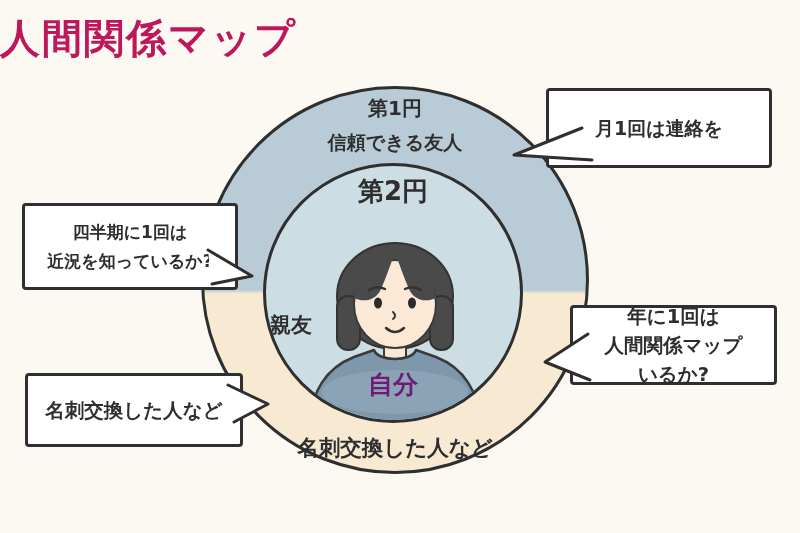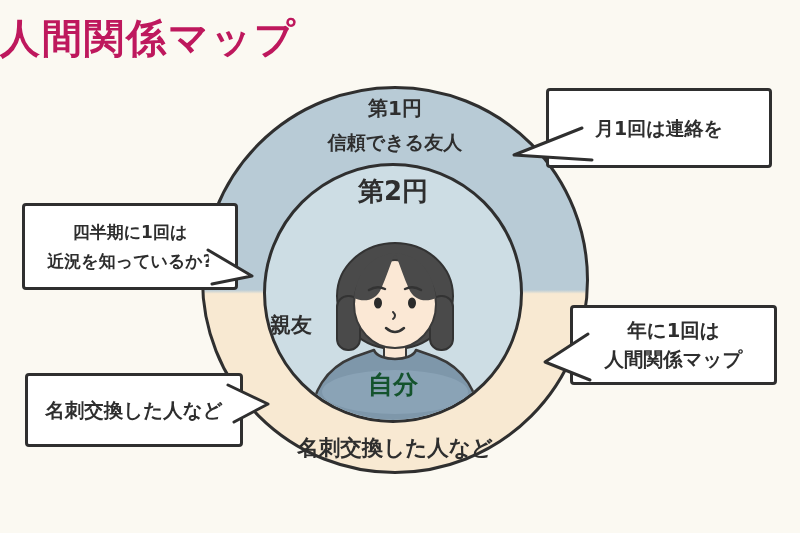--- a/index.html
+++ b/index.html
@@ -46,21 +46,21 @@
   .ring2-desc{
     position:absolute;left:0;width:100%;top:45px;text-align:center;
     font-size:17.5px;font-weight:700;
   }
   .best-friend{
     position:absolute;left:4px;top:145px;
     font-size:21px;font-weight:700;
   }
   .self-label{
     position:absolute;left:0;width:100%;top:202px;text-align:center;
-    font-size:25px;font-weight:700;color:#14532d;z-index:4;
+    font-size:25px;font-weight:700;color:#701a75;z-index:4;
   }
   .outer-bottom-label{
     position:absolute;left:201px;width:388px;top:433px;text-align:center;
     font-size:21.5px;font-weight:700;z-index:3;
   }
   
   .person-svg{position:absolute;left:32px;top:74px;z-index:3;}
   
   .bubble{
     position:absolute;box-sizing:border-box;
@@ -138,20 +138,21 @@
     <span>四半期に1回は</span>
     <span>近況を知っているか?</span>
   </div>
   <svg class="tail tail-left" width="60" height="50" viewBox="0 0 60 50">
     <path d="M 8 8 L 52 34 L 12 42"></path>
   </svg>
 
   <div class="bubble bubble-right">
     <span>年に1回は</span>
     <span>人間関係マップ</span>
+    <span>いるか?</span>
   </div>
   <svg class="tail tail-right" width="60" height="62" viewBox="0 0 60 62">
     <path d="M 50 8 L 7 36 L 52 54"></path>
   </svg>
 
   <div class="bubble bubble-bottom-left">
     <span>名刺交換した人など</span>
   </div>
   <svg class="tail tail-bottom-left" width="54" height="52" viewBox="0 0 54 52">
     <path d="M 6 7 L 46 26 L 12 44"></path>

